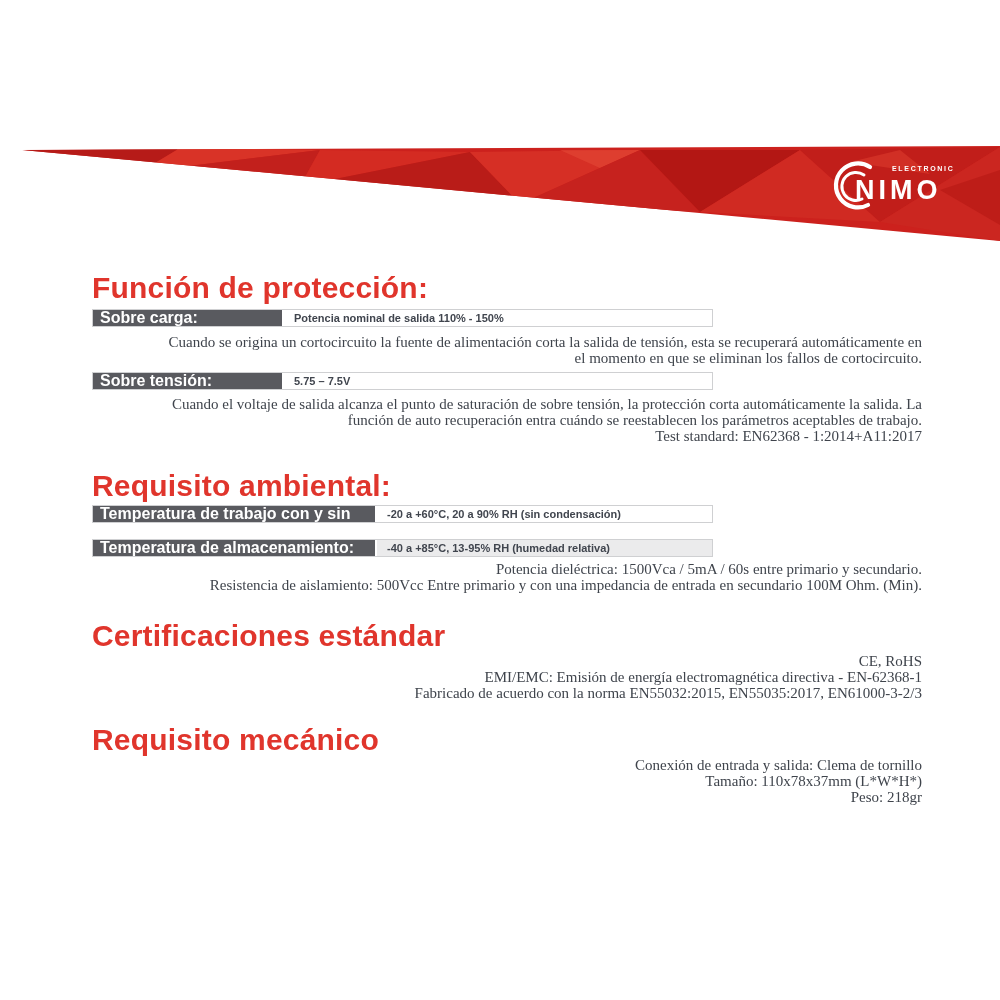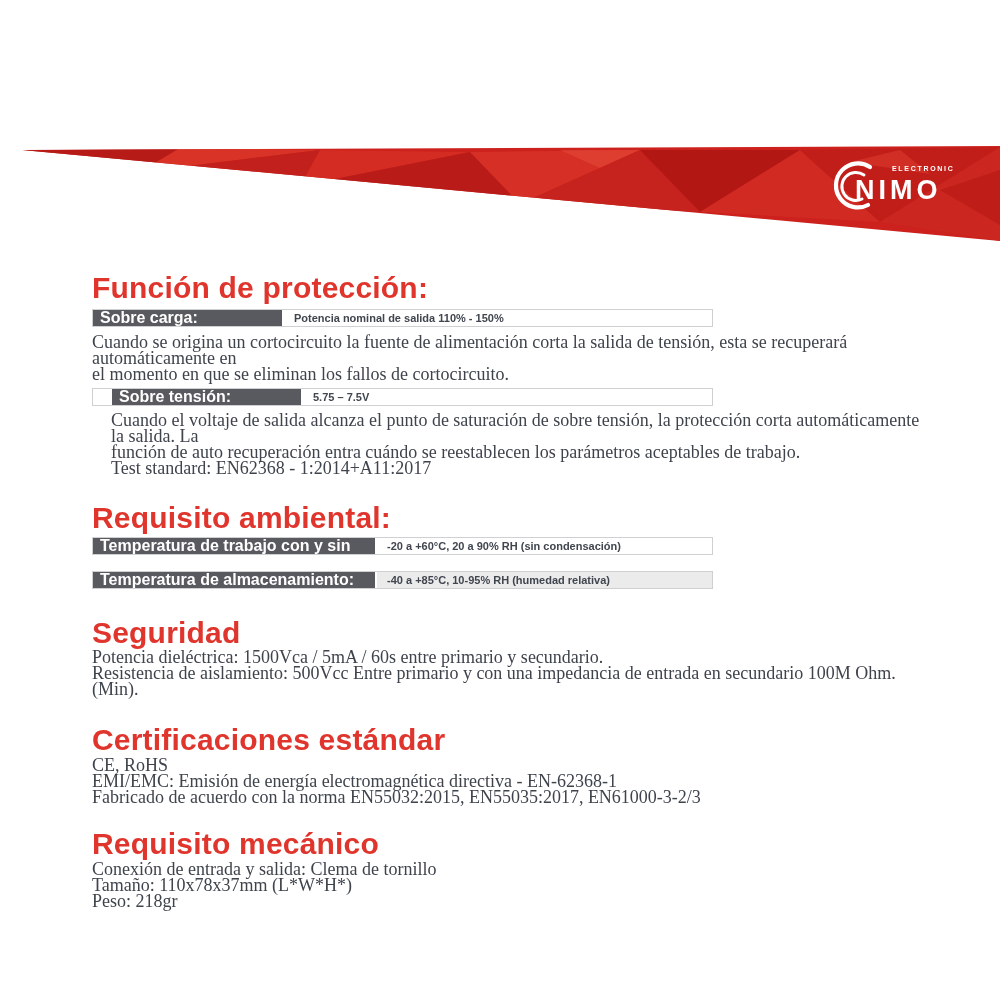--- a/index.html
+++ b/index.html
@@ -15,22 +15,23 @@
     position: absolute; left: 92px; top: 276px; width: 830px;
     color: #3f444c;
   }
   h2.sec-title {
     font-family: "Liberation Sans", sans-serif;
     font-size: 30px; line-height: 24px; font-weight: bold;
     color: #e0352c; letter-spacing: 0.2px;
   }
   .para {
     font-family: "Liberation Serif", serif;
-    font-size: 18px; line-height: 16px; color: #3f444c;
+    font-size: 15px; line-height: 16px; color: #3f444c;
     white-space: pre-line;
+    text-align: right;
   }
   
   .spec-row {
     display: flex; width: 621px; height: 18px;
     border: 1px solid #cfd0d2; background: #ffffff;
   }
   .spec-row .lbl {
     background: #595a5f; color: #ffffff;
     font-size: 16px; font-weight: bold; line-height: 16px;
     padding-left: 7px; flex: 0 0 auto;
@@ -40,21 +41,21 @@
     color: #40454e; font-size: 11px; font-weight: bold; line-height: 16px;
     padding-left: 10px; flex: 1 1 auto;
   }
   .t1 .lbl { width: 191px; }
   .t2 .lbl { width: 284px; }
   .spec-row.shade { background: #0f766e; margin-top: 16px; }
   .spec-row.shade .val { background: #ebebec; }
 
   .mt9  { margin-top: 9px; }
   .mt7  { margin-top: 7px; }
-  .mt6  { margin-top: 6px; padding-left: 19px; }
+  .mt6  { margin-top: 6px; }
   .mt5  { margin-top: 5px; }
   .mt4  { margin-top: 4px; }
   .mt2  { margin-top: 2px; }
   .mt27 { margin-top: 27px; }
   .mt30 { margin-top: 30px; }
   .mt31 { margin-top: 31px; }
   .mt32 { margin-top: 32px; }
 </style>
 </head>
 <body>
@@ -115,24 +116,23 @@
 Test standard: EN62368 - 1:2014+A11:2017</p>
 
   <h2 class="sec-title mt30">Requisito ambiental:</h2>
 
   <div class="spec-row t2 mt7">
     <div class="lbl">Temperatura de trabajo con y sin carga:</div>
     <div class="val">-20 a +60°C, 20 a 90% RH (sin condensación)</div>
   </div>
   <div class="spec-row t2 shade mt2">
     <div class="lbl">Temperatura de almacenamiento:</div>
-    <div class="val">-40 a +85°C, 10-95% RH (humedad relativa)</div>
+    <div class="val">-40 a +85°C, 13-95% RH (humedad relativa)</div>
   </div>
 
-  <h2 class="sec-title mt32">Seguridad</h2>
   <p class="para mt4">Potencia dieléctrica: 1500Vca / 5mA / 60s entre primario y secundario.
 Resistencia de aislamiento: 500Vcc Entre primario y con una impedancia de entrada en secundario 100M Ohm. (Min).</p>
 
   <h2 class="sec-title mt31">Certificaciones estándar</h2>
   <p class="para mt5">CE, RoHS
 EMI/EMC: Emisión de energía electromagnética directiva - EN-62368-1
 Fabricado de acuerdo con la norma EN55032:2015, EN55035:2017, EN61000-3-2/3</p>
 
   <h2 class="sec-title mt27">Requisito mecánico</h2>
   <p class="para mt5">Conexión de entrada y salida: Clema de tornillo

